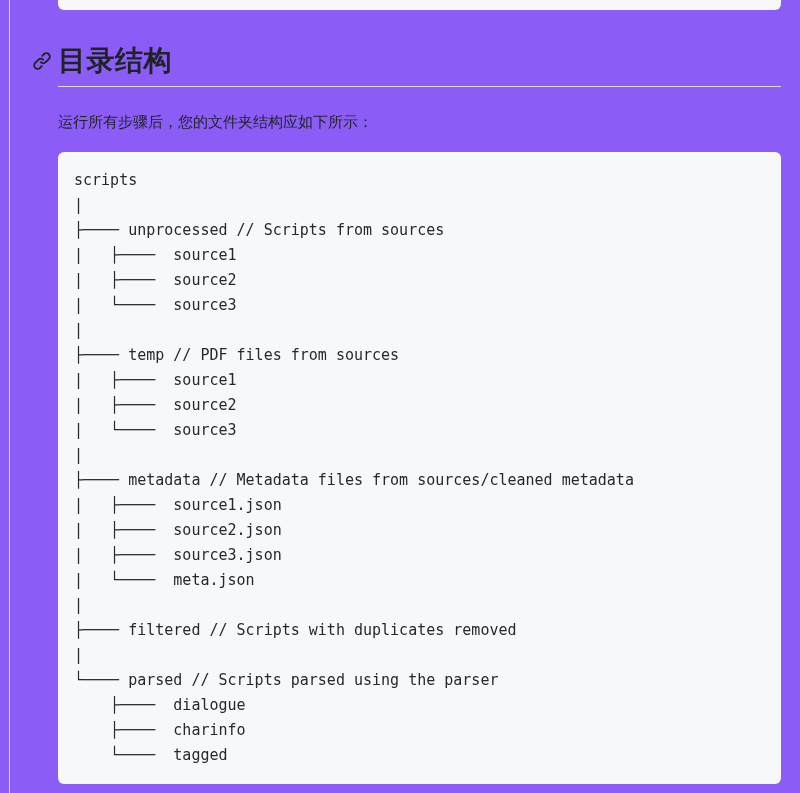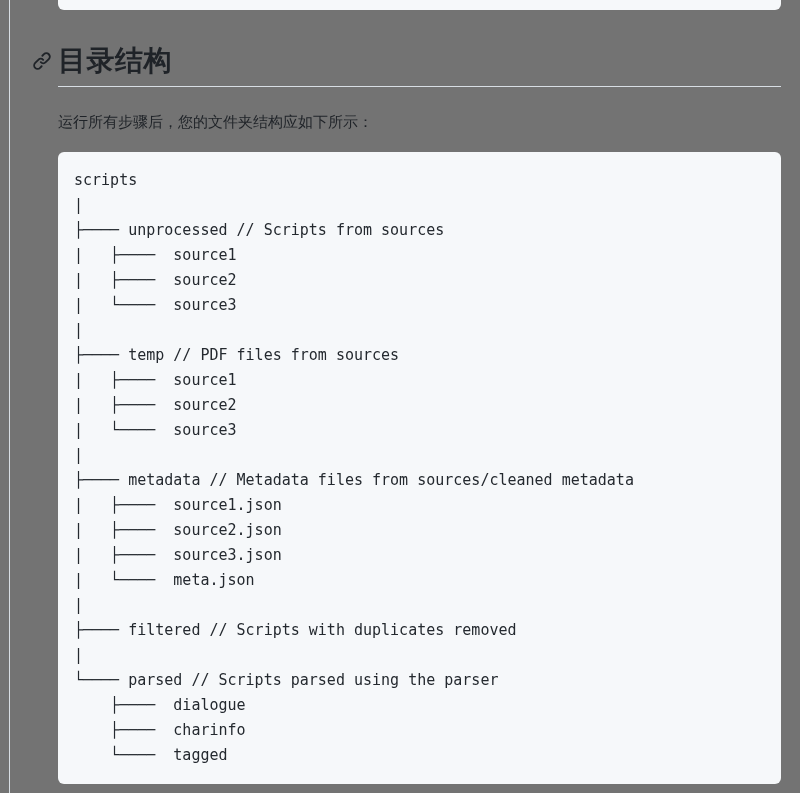--- a/index.html
+++ b/index.html
@@ -3,21 +3,21 @@
 <meta charset="utf-8">
 <style>
   * { margin: 0; padding: 0; box-sizing: border-box; }
   html, body {
     width: 800px; height: 793px;
     background: #ffffff;
     font-family: "Liberation Sans", "DejaVu Sans", sans-serif;
     color: #1f2328;
     overflow: hidden;
   }
-  .page { position: relative; width: 800px; height: 793px; background: #737373; }
+  .page { position: relative; width: 800px; height: 793px; background: #8b5cf6; }
 
   .left-rule {
     position: absolute; left: 9px; top: 0;
     width: 1px; height: 793px;
     background: #d8dee4;
   }
 
   .content {
     position: absolute; left: 58px; top: 0;
     width: 723px;

